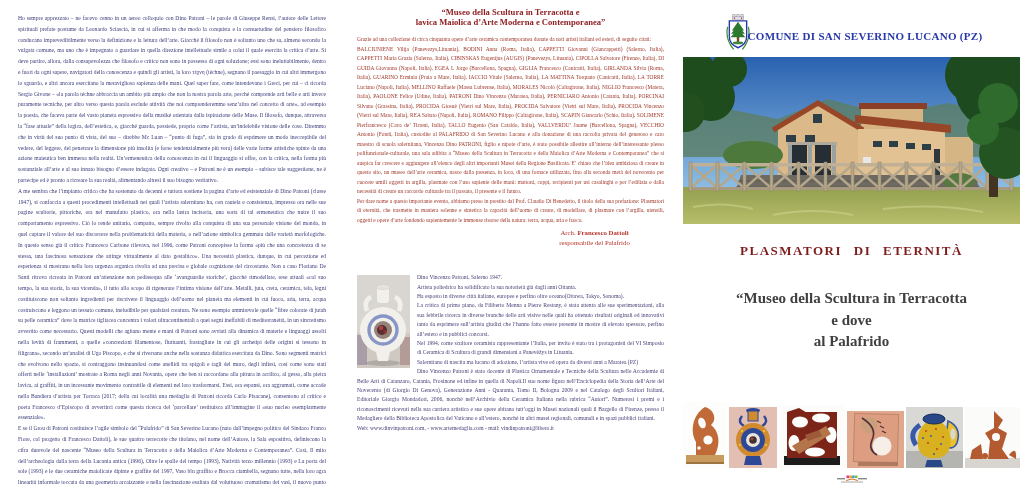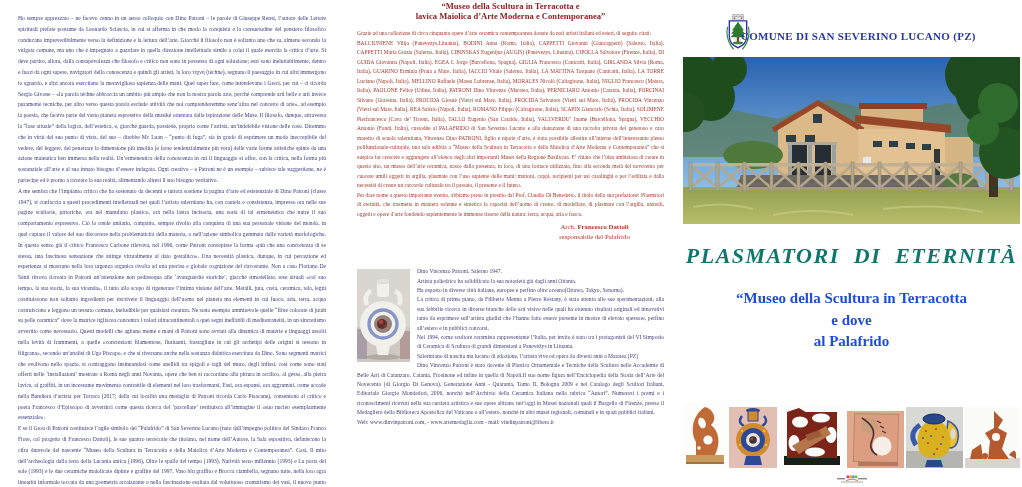--- a/index.html
+++ b/index.html
@@ -5,41 +5,41 @@
   html,body{margin:0;padding:0;background:#ffffff;}
   .page{position:relative;width:1022px;height:487px;background:#ffffff;overflow:hidden;
         font-family:"Liberation Serif","DejaVu Serif",serif;}
 
   
   .panel-left{position:absolute;left:18px;top:13px;width:308px;color:#3c3c7c;}
   .lp{margin:0;font-size:5.6px;line-height:10.8px;text-align:justify;}
   .sig-strong{font-weight:bold;}
 
   
-  .panel-center{position:absolute;left:357px;top:2px;width:307px;}
+  .panel-center{position:absolute;left:357px;top:8px;width:307px;}
   .cp-title{text-align:center;color:#8e2023;font-weight:bold;font-size:8.6px;line-height:9.6px;margin:0;}
   .cp{margin:0;font-size:5.4px;line-height:9.5px;text-align:justify;color:#a13a2b;}
   .intro{margin-top:8px;white-space:pre-line;}
   .cp-sign{margin-top:3px;margin-left:168px;width:139px;text-align:center;
            font-size:6.8px;line-height:9.5px;color:#b5342c;}
   .bio{margin-top:26px;color:#474379;}
   .bio-photo{float:left;width:53px;height:93px;margin-right:7px;margin-top:2px;}
   .bp{margin:0;font-size:5.6px;line-height:9.4px;text-align:justify;}
 
   
   .panel-right{position:absolute;left:683px;top:0;width:337px;height:487px;}
   .crest{position:absolute;left:42px;top:13px;width:26px;height:40px;}
-  .muni-title{position:absolute;left:58px;top:30px;width:248px;text-align:left;
+  .muni-title{position:absolute;left:58px;top:30px;width:248px;text-align:center;
               font-weight:bold;color:#2838a8;font-size:11px;letter-spacing:0.3px;}
   .photo{position:absolute;top:57px;left:0;width:337px;height:167px;}
   .photo svg{display:block;}
   .main-title{position:absolute;top:243px;left:0;width:337px;text-align:center;
-              font-size:22px;color:#0f766e;font-weight:bold;letter-spacing:1.5px;word-spacing:7px;font-style:italic;}
+              font-size:13px;color:#7f1d1d;font-weight:bold;letter-spacing:1.5px;word-spacing:7px;}
   .subtitle{position:absolute;top:288px;left:0;width:337px;text-align:center;
-            color:#1d4ed8;font-weight:bold;font-size:15px;line-height:21.5px;}
+            color:#404040;font-weight:bold;font-size:15px;line-height:21.5px;}
   .artworks{position:absolute;top:400px;left:0;width:337px;height:68px;
             display:flex;align-items:flex-end;}
   .tile{flex:0 0 auto;margin-right:2px;}
   .tile:last-child{margin-right:0;}
   .tile svg{display:block;}
   .print-logo{position:absolute;top:470px;left:154px;width:30px;height:9px;}
 </style>
 </head>
 <body>
 

